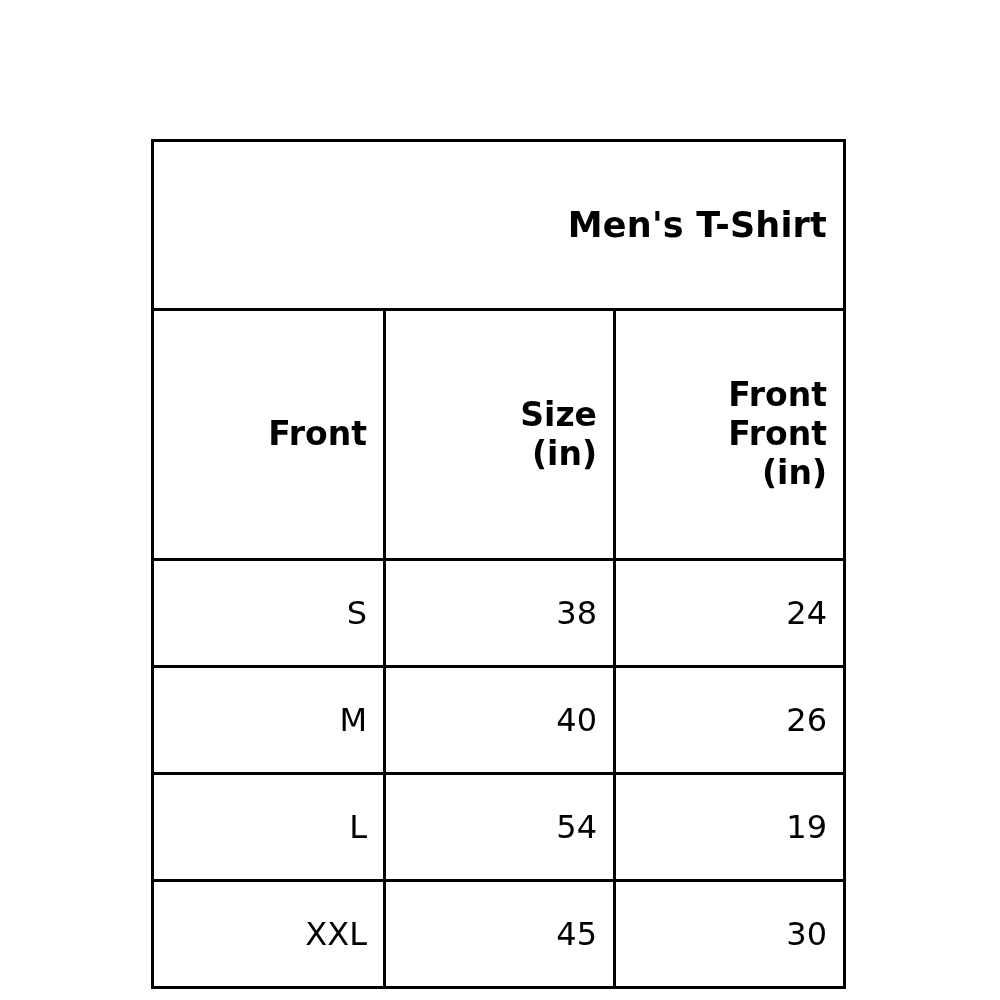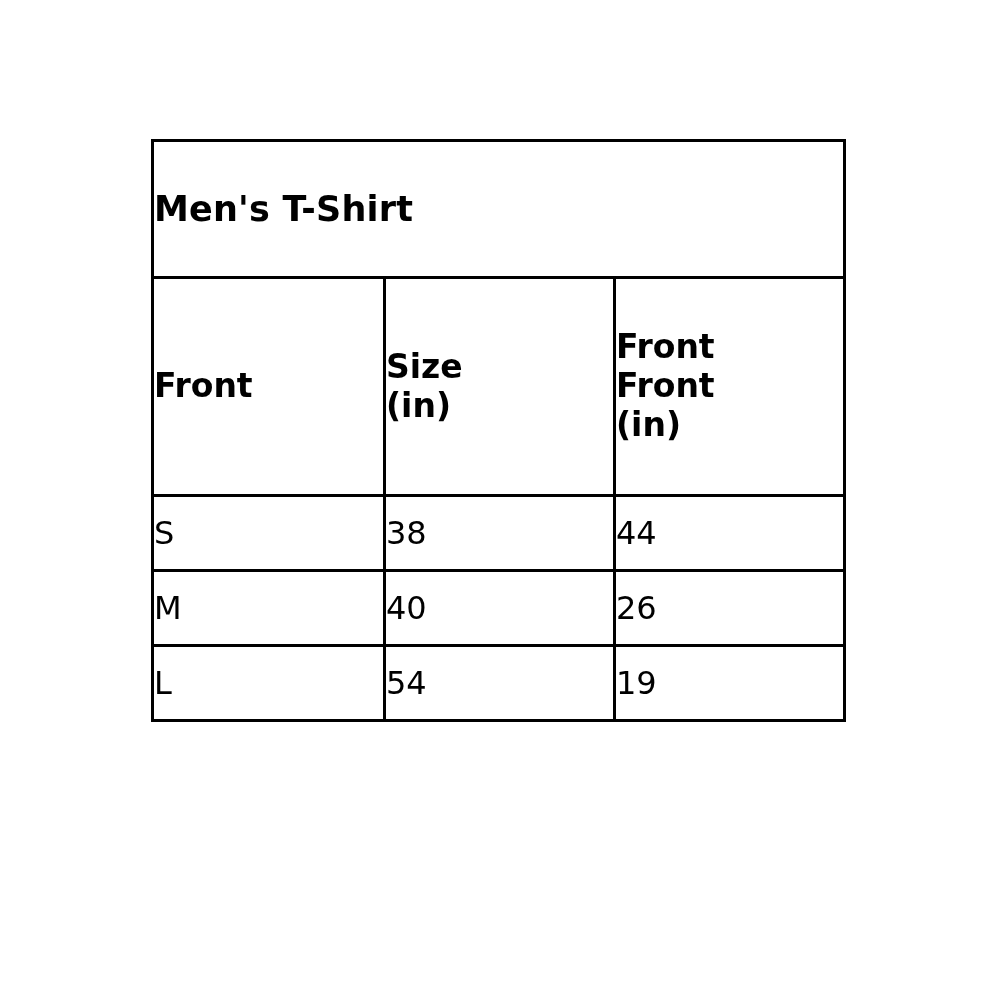--- a/index.html
+++ b/index.html
@@ -22,24 +22,24 @@
     top: 139px;
     width: 692px;
   }
   table.size-chart {
     border-collapse: collapse;
     width: 692px;
     table-layout: fixed;
   }
   table.size-chart td {
     border: 3px solid #000000;
-    text-align: left;
+    text-align: right;
     vertical-align: middle;
     color: #000000;
-    padding: 0;
+    padding: 16px;
   }
   .col-size { width: 232px; }
   .col-chest { width: 230px; }
   .col-front { width: 230px; }
 
   td.title-cell {
     height: 134px;
     font-size: 35px;
     font-weight: bold;
     letter-spacing: 0.2px;
@@ -82,28 +82,33 @@
           </td>
           <td class="header-cell">
             <div>Front</div>
             <div>Front</div>
             <div>(in)</div>
           </td>
         </tr>
         <tr>
           <td class="data-cell">S</td>
           <td class="data-cell">38</td>
-          <td class="data-cell">44</td>
+          <td class="data-cell">24</td>
         </tr>
         <tr>
           <td class="data-cell">M</td>
           <td class="data-cell">40</td>
           <td class="data-cell">26</td>
         </tr>
         <tr>
           <td class="data-cell">L</td>
           <td class="data-cell">54</td>
           <td class="data-cell">19</td>
         </tr>
+        <tr>
+          <td class="data-cell">XXL</td>
+          <td class="data-cell">45</td>
+          <td class="data-cell">30</td>
+        </tr>
       </tbody>
     </table>
   </div>
 </div>
 
 </body></html>

